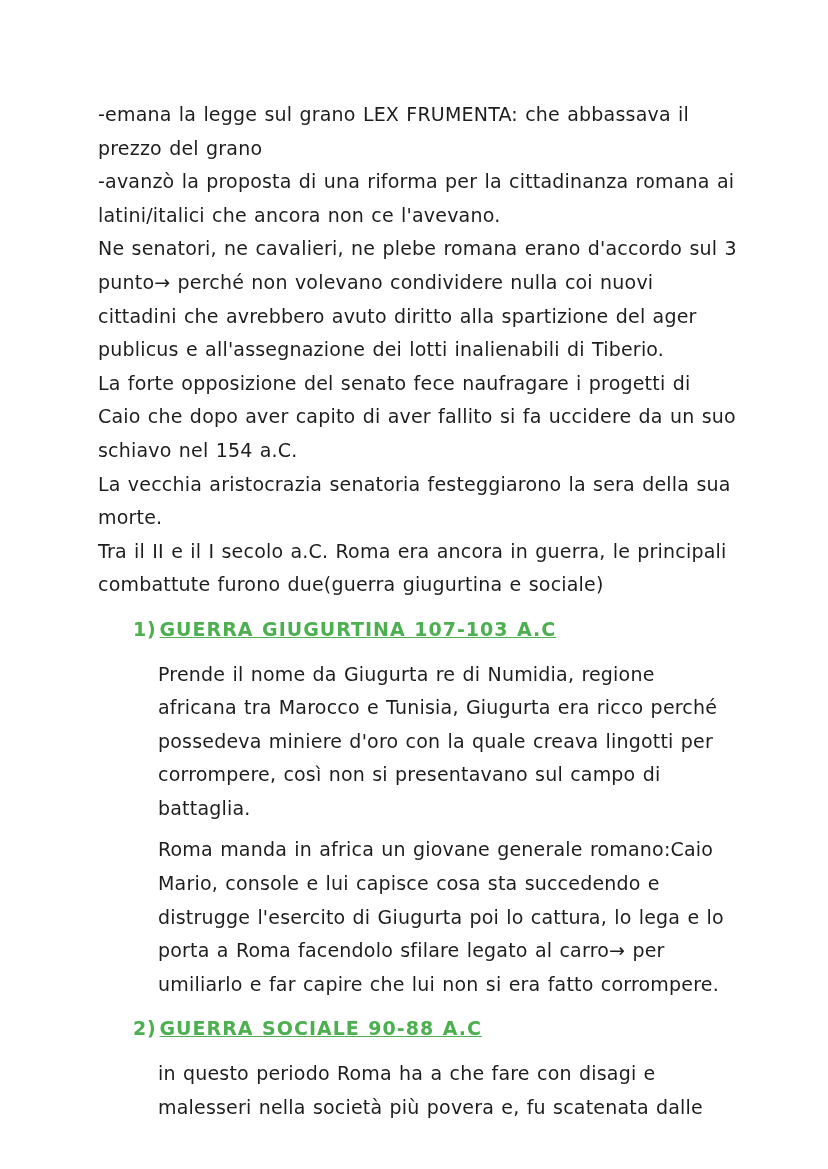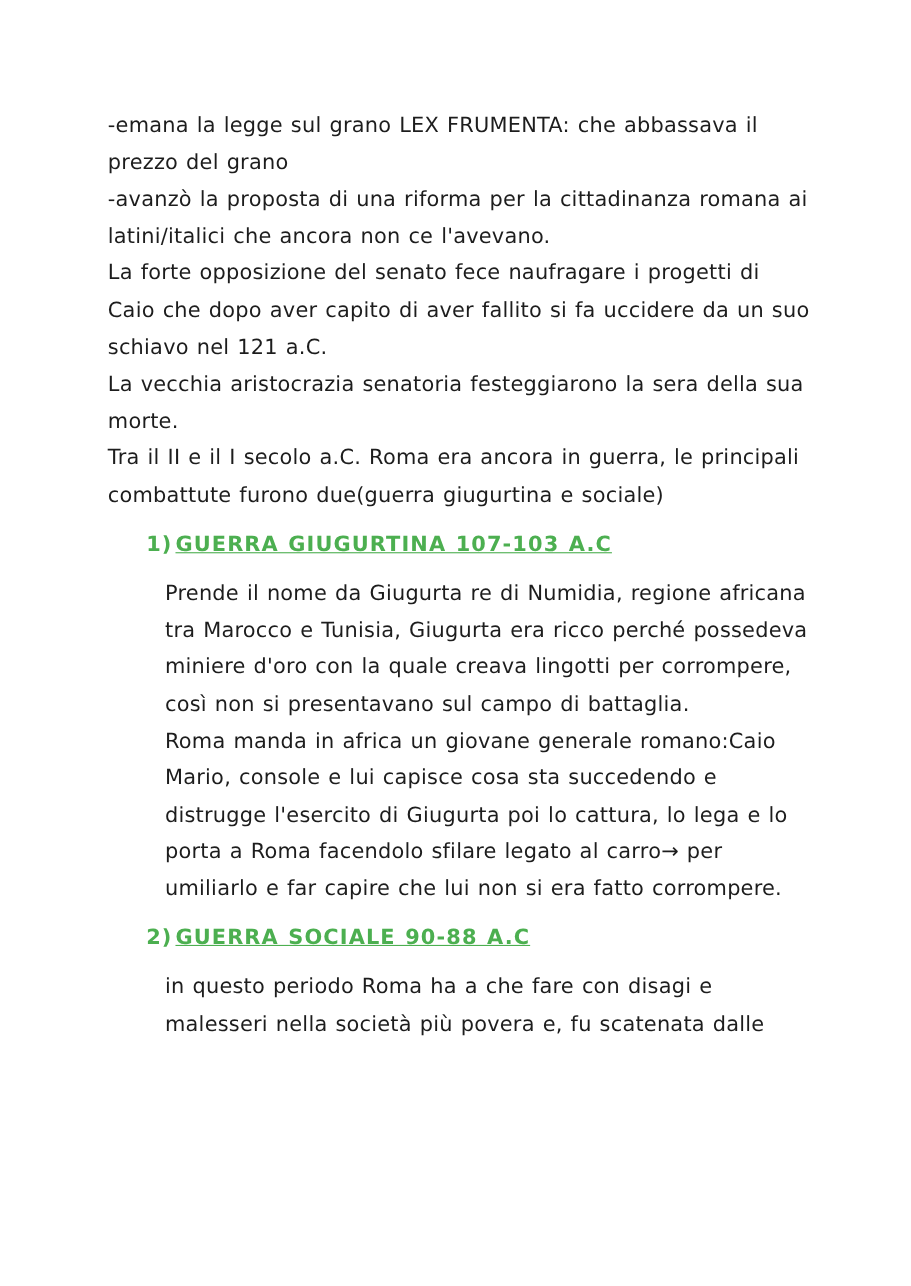--- a/index.html
+++ b/index.html
@@ -34,34 +34,35 @@
     padding:0 8px 1px 2px;
   }
   .num-heading{margin:11px;padding-left:24px;}
   .num-heading .num{
     color:var(--heading-green);font-weight:700;letter-spacing:0.8px;margin-right:3px;
   }
   .num-heading .num-title{
     color:var(--heading-green);font-weight:700;letter-spacing:1px;
     text-decoration:underline;
   }
-  .indent-para{margin:0;padding-left:52px;}
+  .indent-para{margin:8px;padding-left:52px;}
 </style>
 </head>
 <body>
 
 <div class="page">
   <div class="content">
 
     <p class="para">-emana la legge sul grano LEX FRUMENTA: che abbassava il prezzo del grano</p>
 
     <p class="para">-avanzò la proposta di una riforma per la cittadinanza romana ai latini/italici che ancora non ce l'avevano.</p>
 
+    <p class="para">Ne senatori, ne cavalieri,  ne plebe romana erano d'accordo sul 3 punto→ perché non volevano condividere nulla coi nuovi cittadini che avrebbero avuto diritto alla spartizione del ager publicus e all'assegnazione dei lotti inalienabili di Tiberio.</p>
 
-    <p class="para">La forte opposizione del senato fece naufragare i progetti di Caio che dopo aver capito di aver fallito si fa uccidere da un suo schiavo nel 121 a.C.</p>
+    <p class="para">La forte opposizione del senato fece naufragare i progetti di Caio che dopo aver capito di aver fallito si fa uccidere da un suo schiavo nel 154 a.C.</p>
 
     <p class="para">La vecchia aristocrazia senatoria festeggiarono la sera della sua morte.</p>
 
 
     <p class="para">Tra il II e il I secolo a.C. Roma era ancora in guerra, le principali combattute furono due(guerra giugurtina e sociale)</p>
 
     <p class="num-heading"><span class="num">1)</span><span class="num-title">GUERRA GIUGURTINA 107-103 A.C</span></p>
 
     <p class="indent-para">Prende il nome da Giugurta re di Numidia, regione africana tra Marocco e Tunisia, Giugurta era ricco perché possedeva miniere d'oro con la quale creava lingotti per corrompere, così non si presentavano sul campo di battaglia.</p>
 

